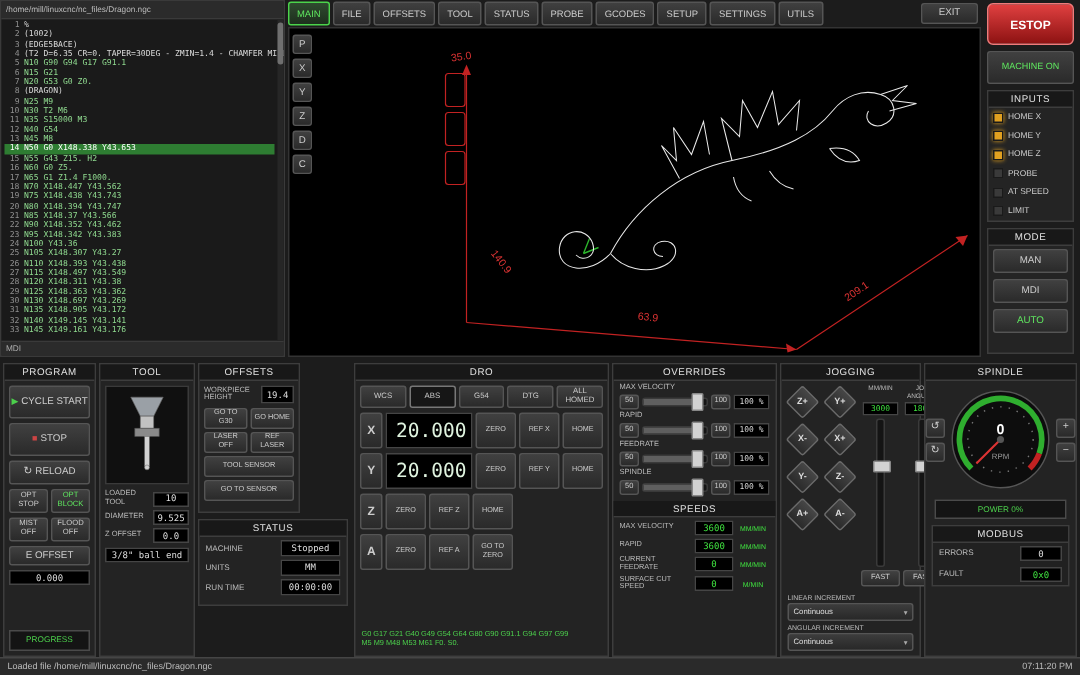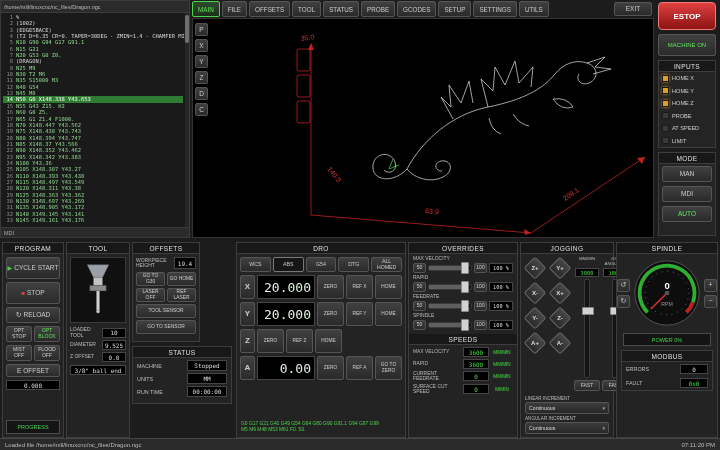--- a/index.html
+++ b/index.html
@@ -514,21 +514,20 @@
           <div class="btn dbtn">HOME</div>
         </div>
         <div class="drow">
           <div class="btn axbtn">Z</div>
           <div class="btn dbtn">ZERO</div>
           <div class="btn dbtn">REF Z</div>
           <div class="btn dbtn">HOME</div>
         </div>
         <div class="drow">
           <div class="btn axbtn">A</div>
-          <div class="droval">0.00</div>
           <div class="btn dbtn">ZERO</div>
           <div class="btn dbtn">REF A</div>
           <div class="btn dbtn">GO TO ZERO</div>
         </div>
       </div>
     <div class="dro-codes">
       <div>G0 G17 G21 G40 G49 G54 G64 G80 G90 G91.1 G94 G97 G99</div>
       <div>M5 M9 M48 M53 M61 F0. S0.</div>
     </div>
   </div>

